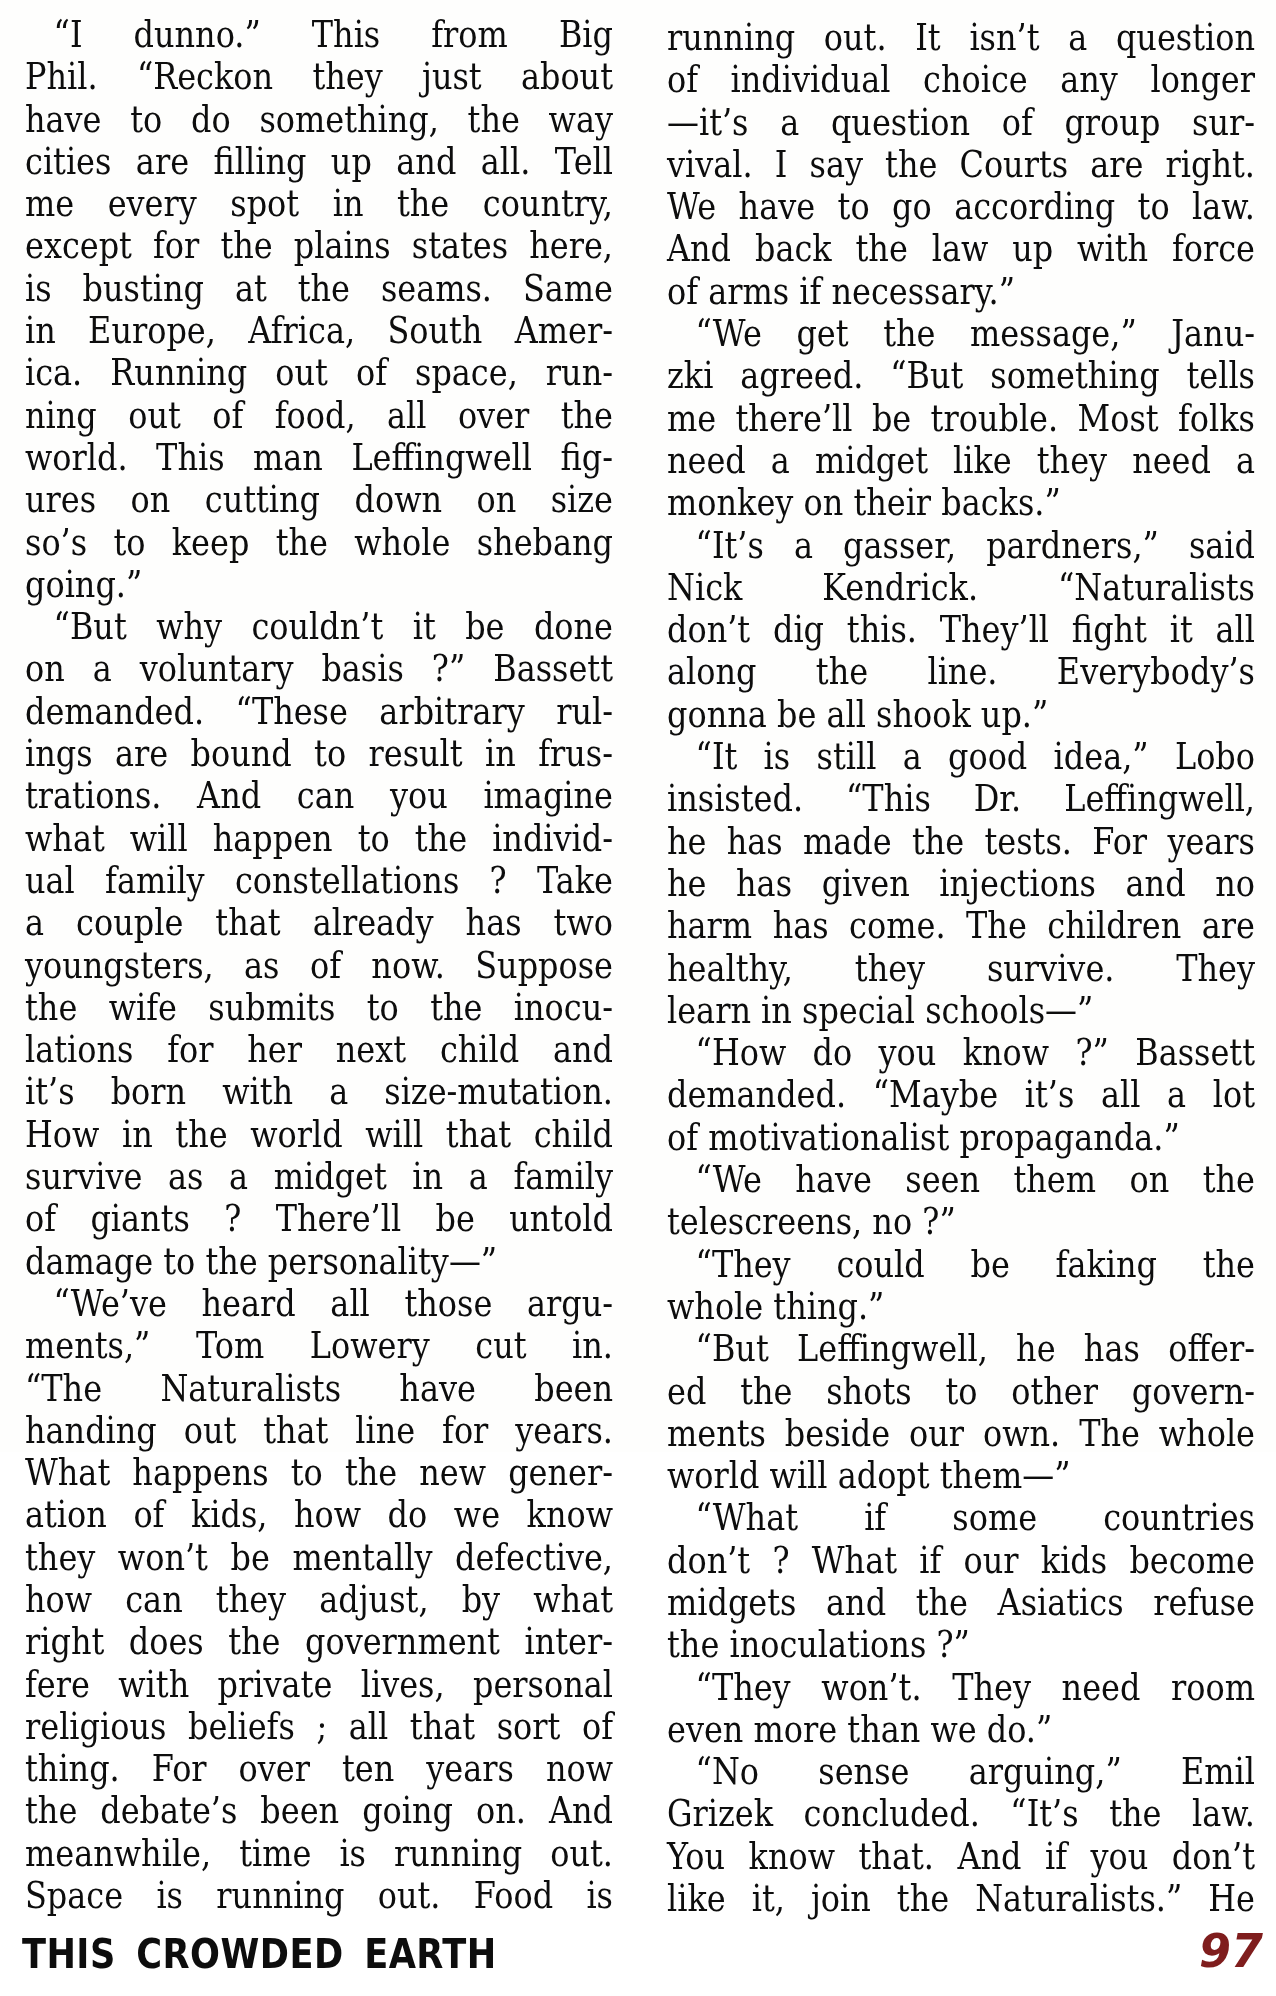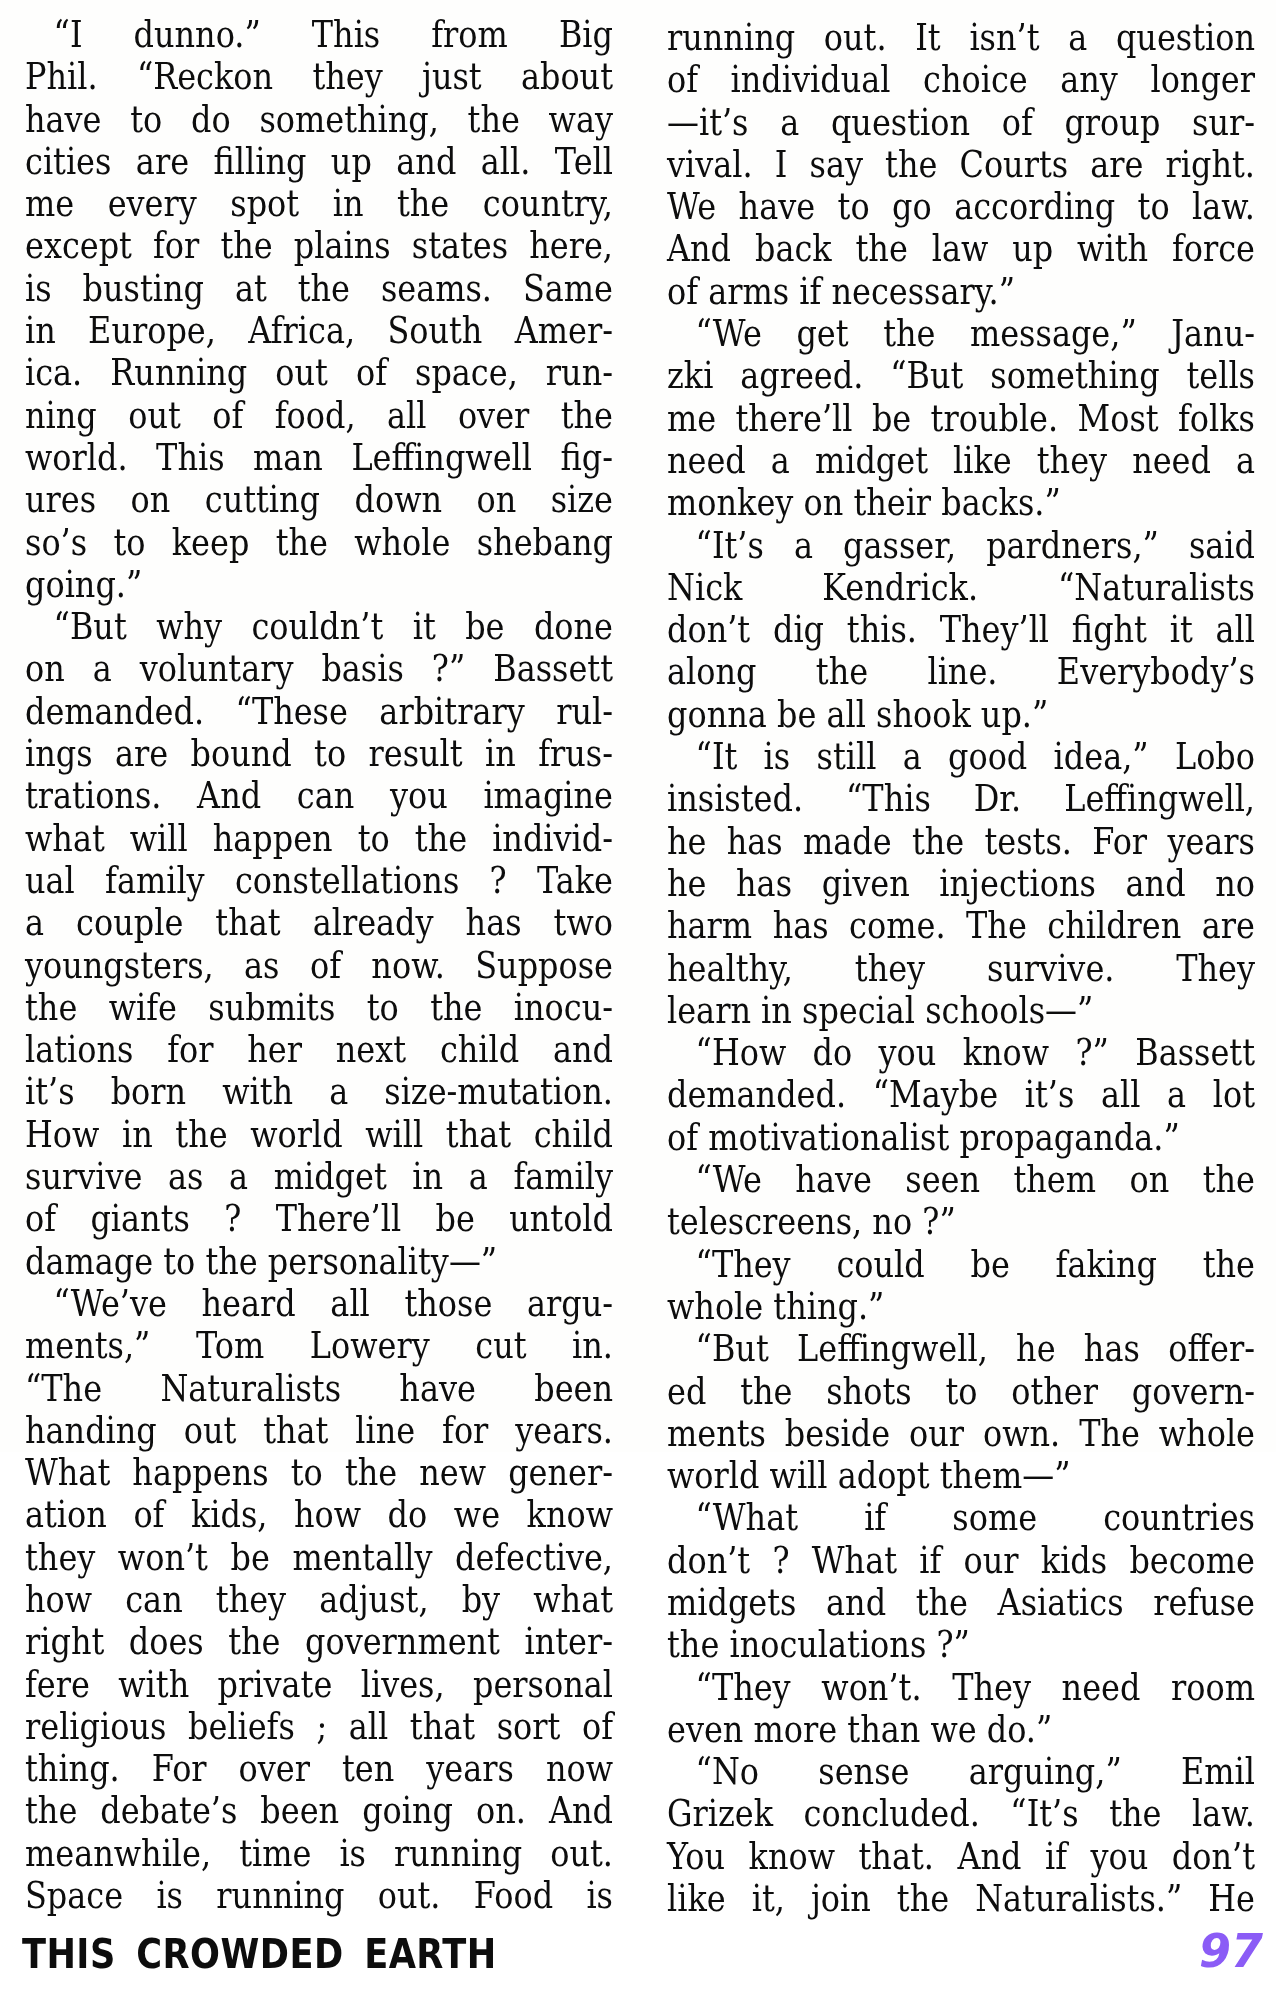--- a/index.html
+++ b/index.html
@@ -33,21 +33,21 @@
     position: absolute; left: 22px; top: 1934px;
     font-family: "DejaVu Sans", sans-serif; font-weight: bold;
     font-size: 40px; line-height: 40px;
     transform: scaleX(0.88); transform-origin: left top;
     letter-spacing: 0.5px; word-spacing: 9px;
     color: #0d0d0d; white-space: nowrap;
   }
   .page-number {
     position: absolute; right: 13px; top: 1928px;
     font-family: "DejaVu Sans", sans-serif; font-weight: bold; font-style: italic;
-    font-size: 46px; line-height: 46px; color: #8b5cf6;
+    font-size: 46px; line-height: 46px; color: #7f1d1d;
   }
 </style>
 </head>
 <body>
 
 <div class="page">
   <div class="column col-left">
       <div class="para">
         <div class="line indent">“I dunno.” This from Big</div>
         <div class="line">Phil. “Reckon they just about</div>

